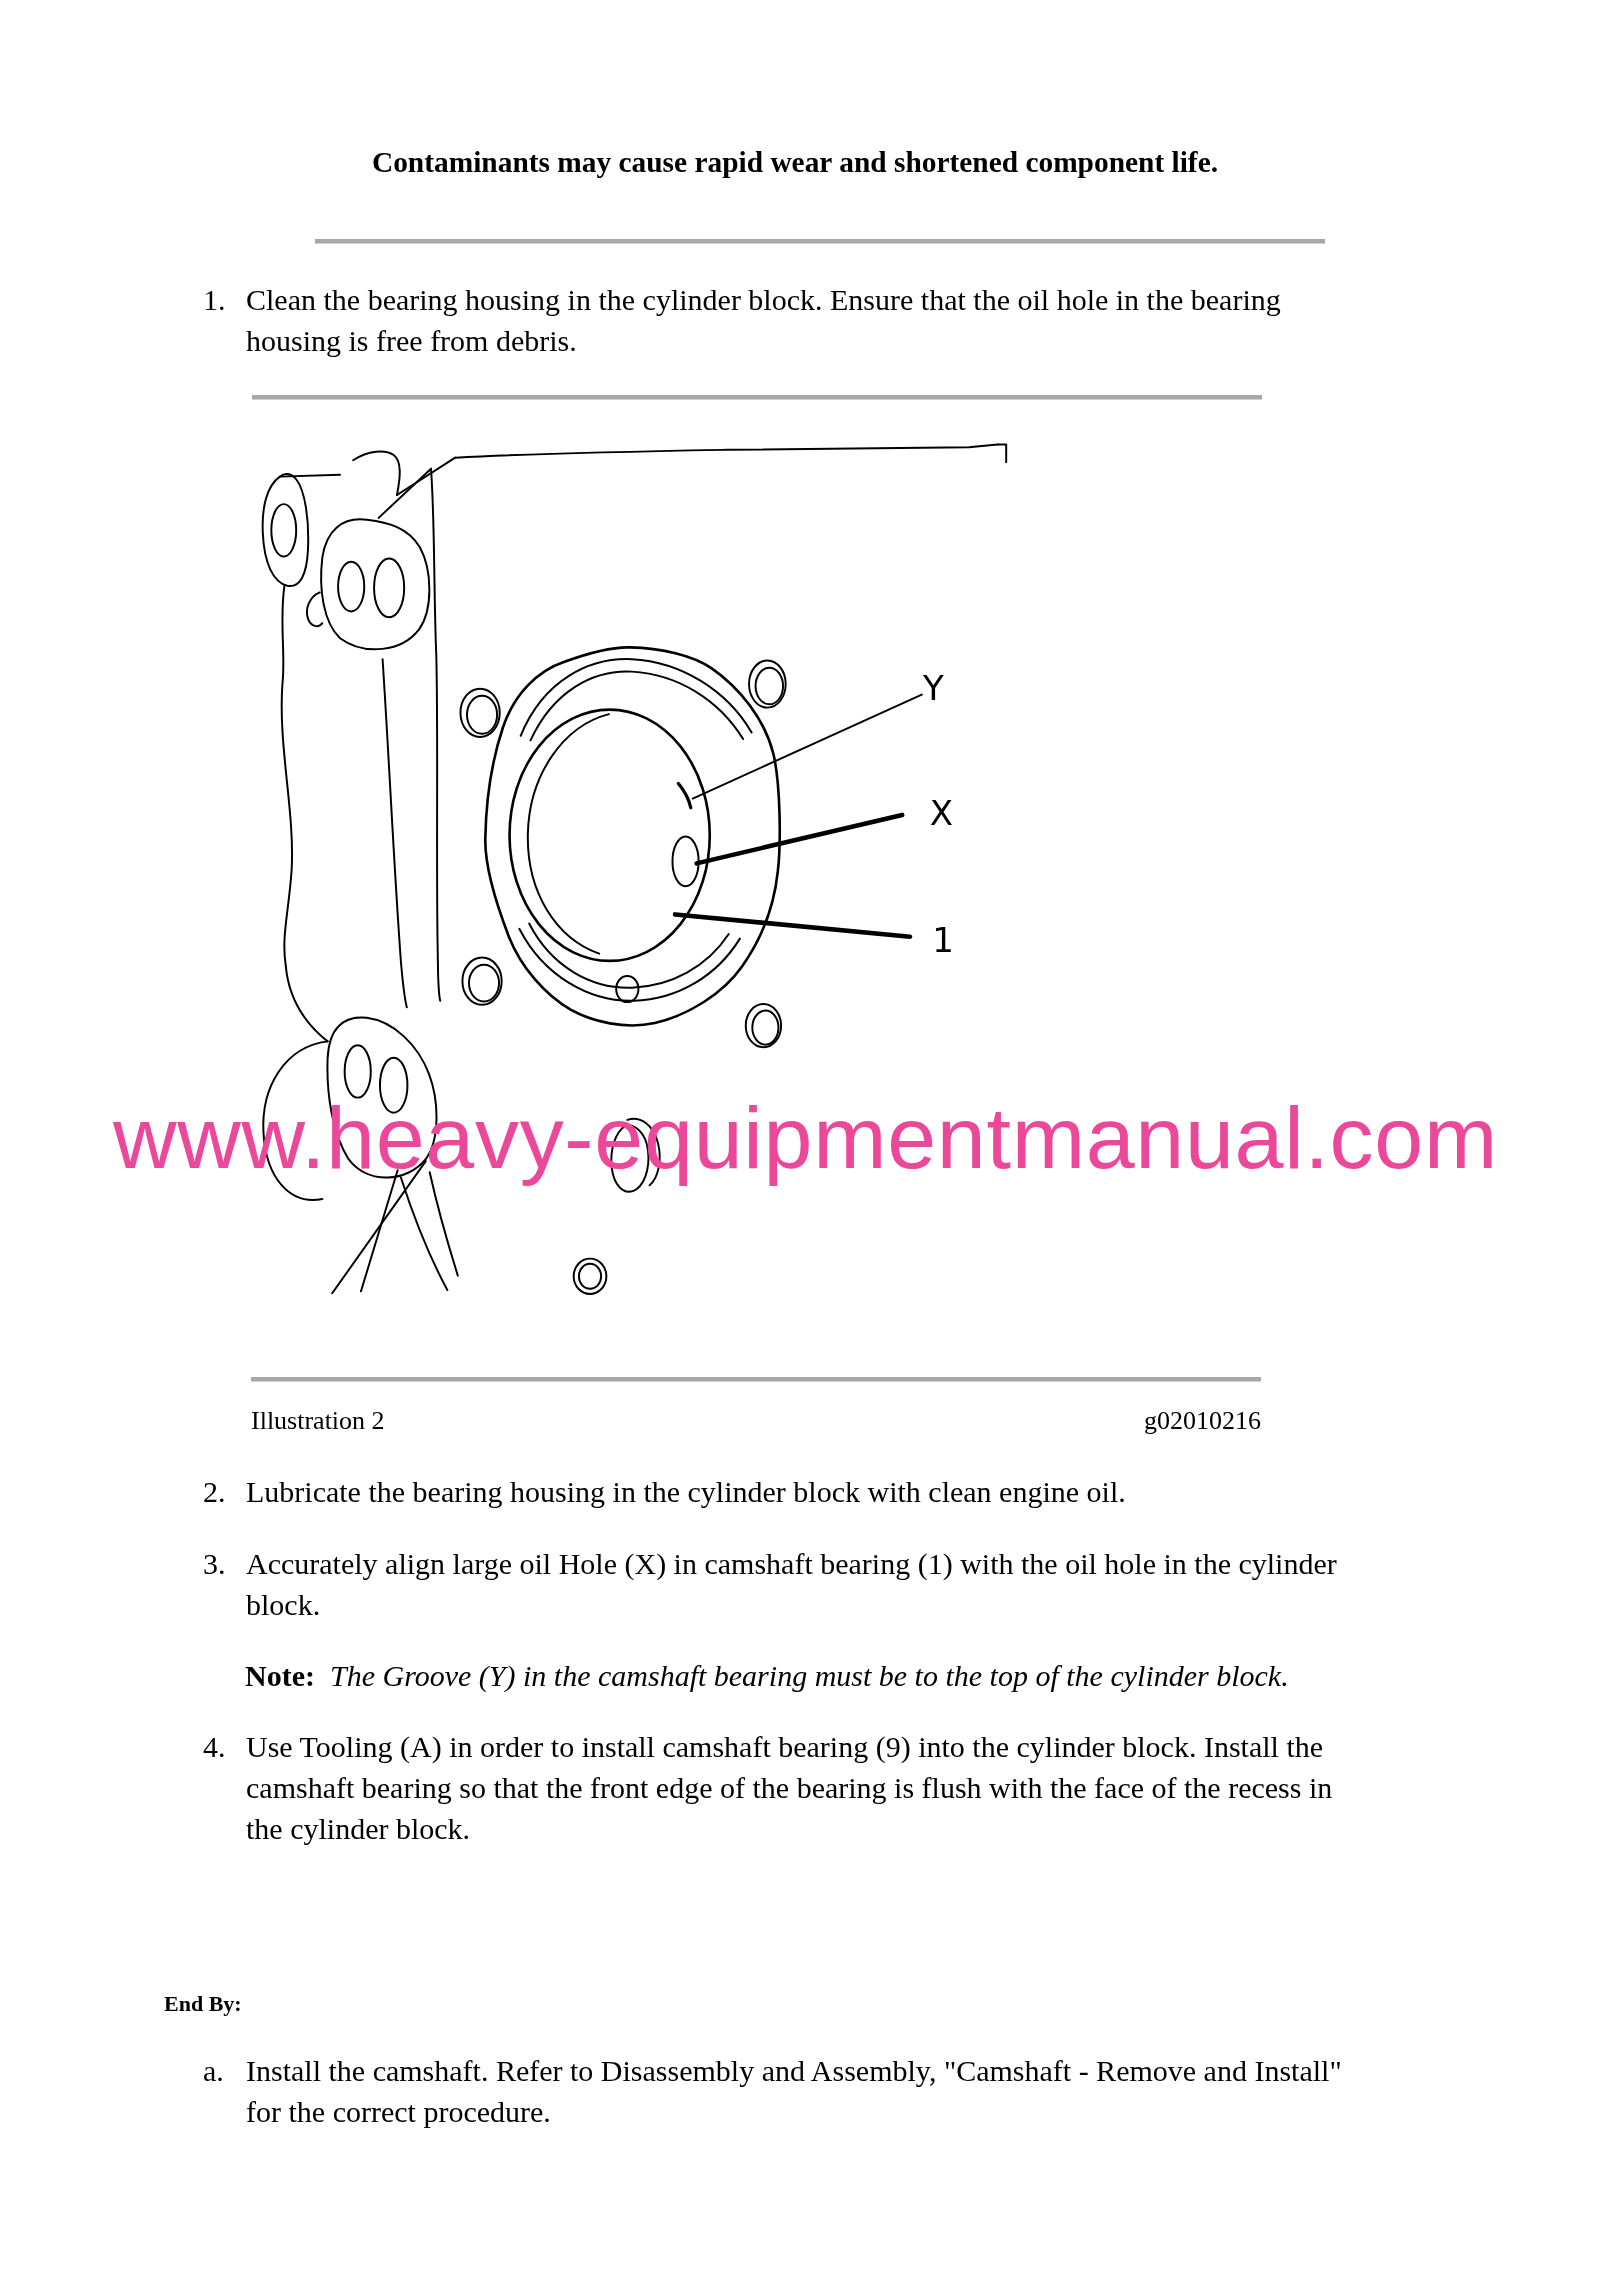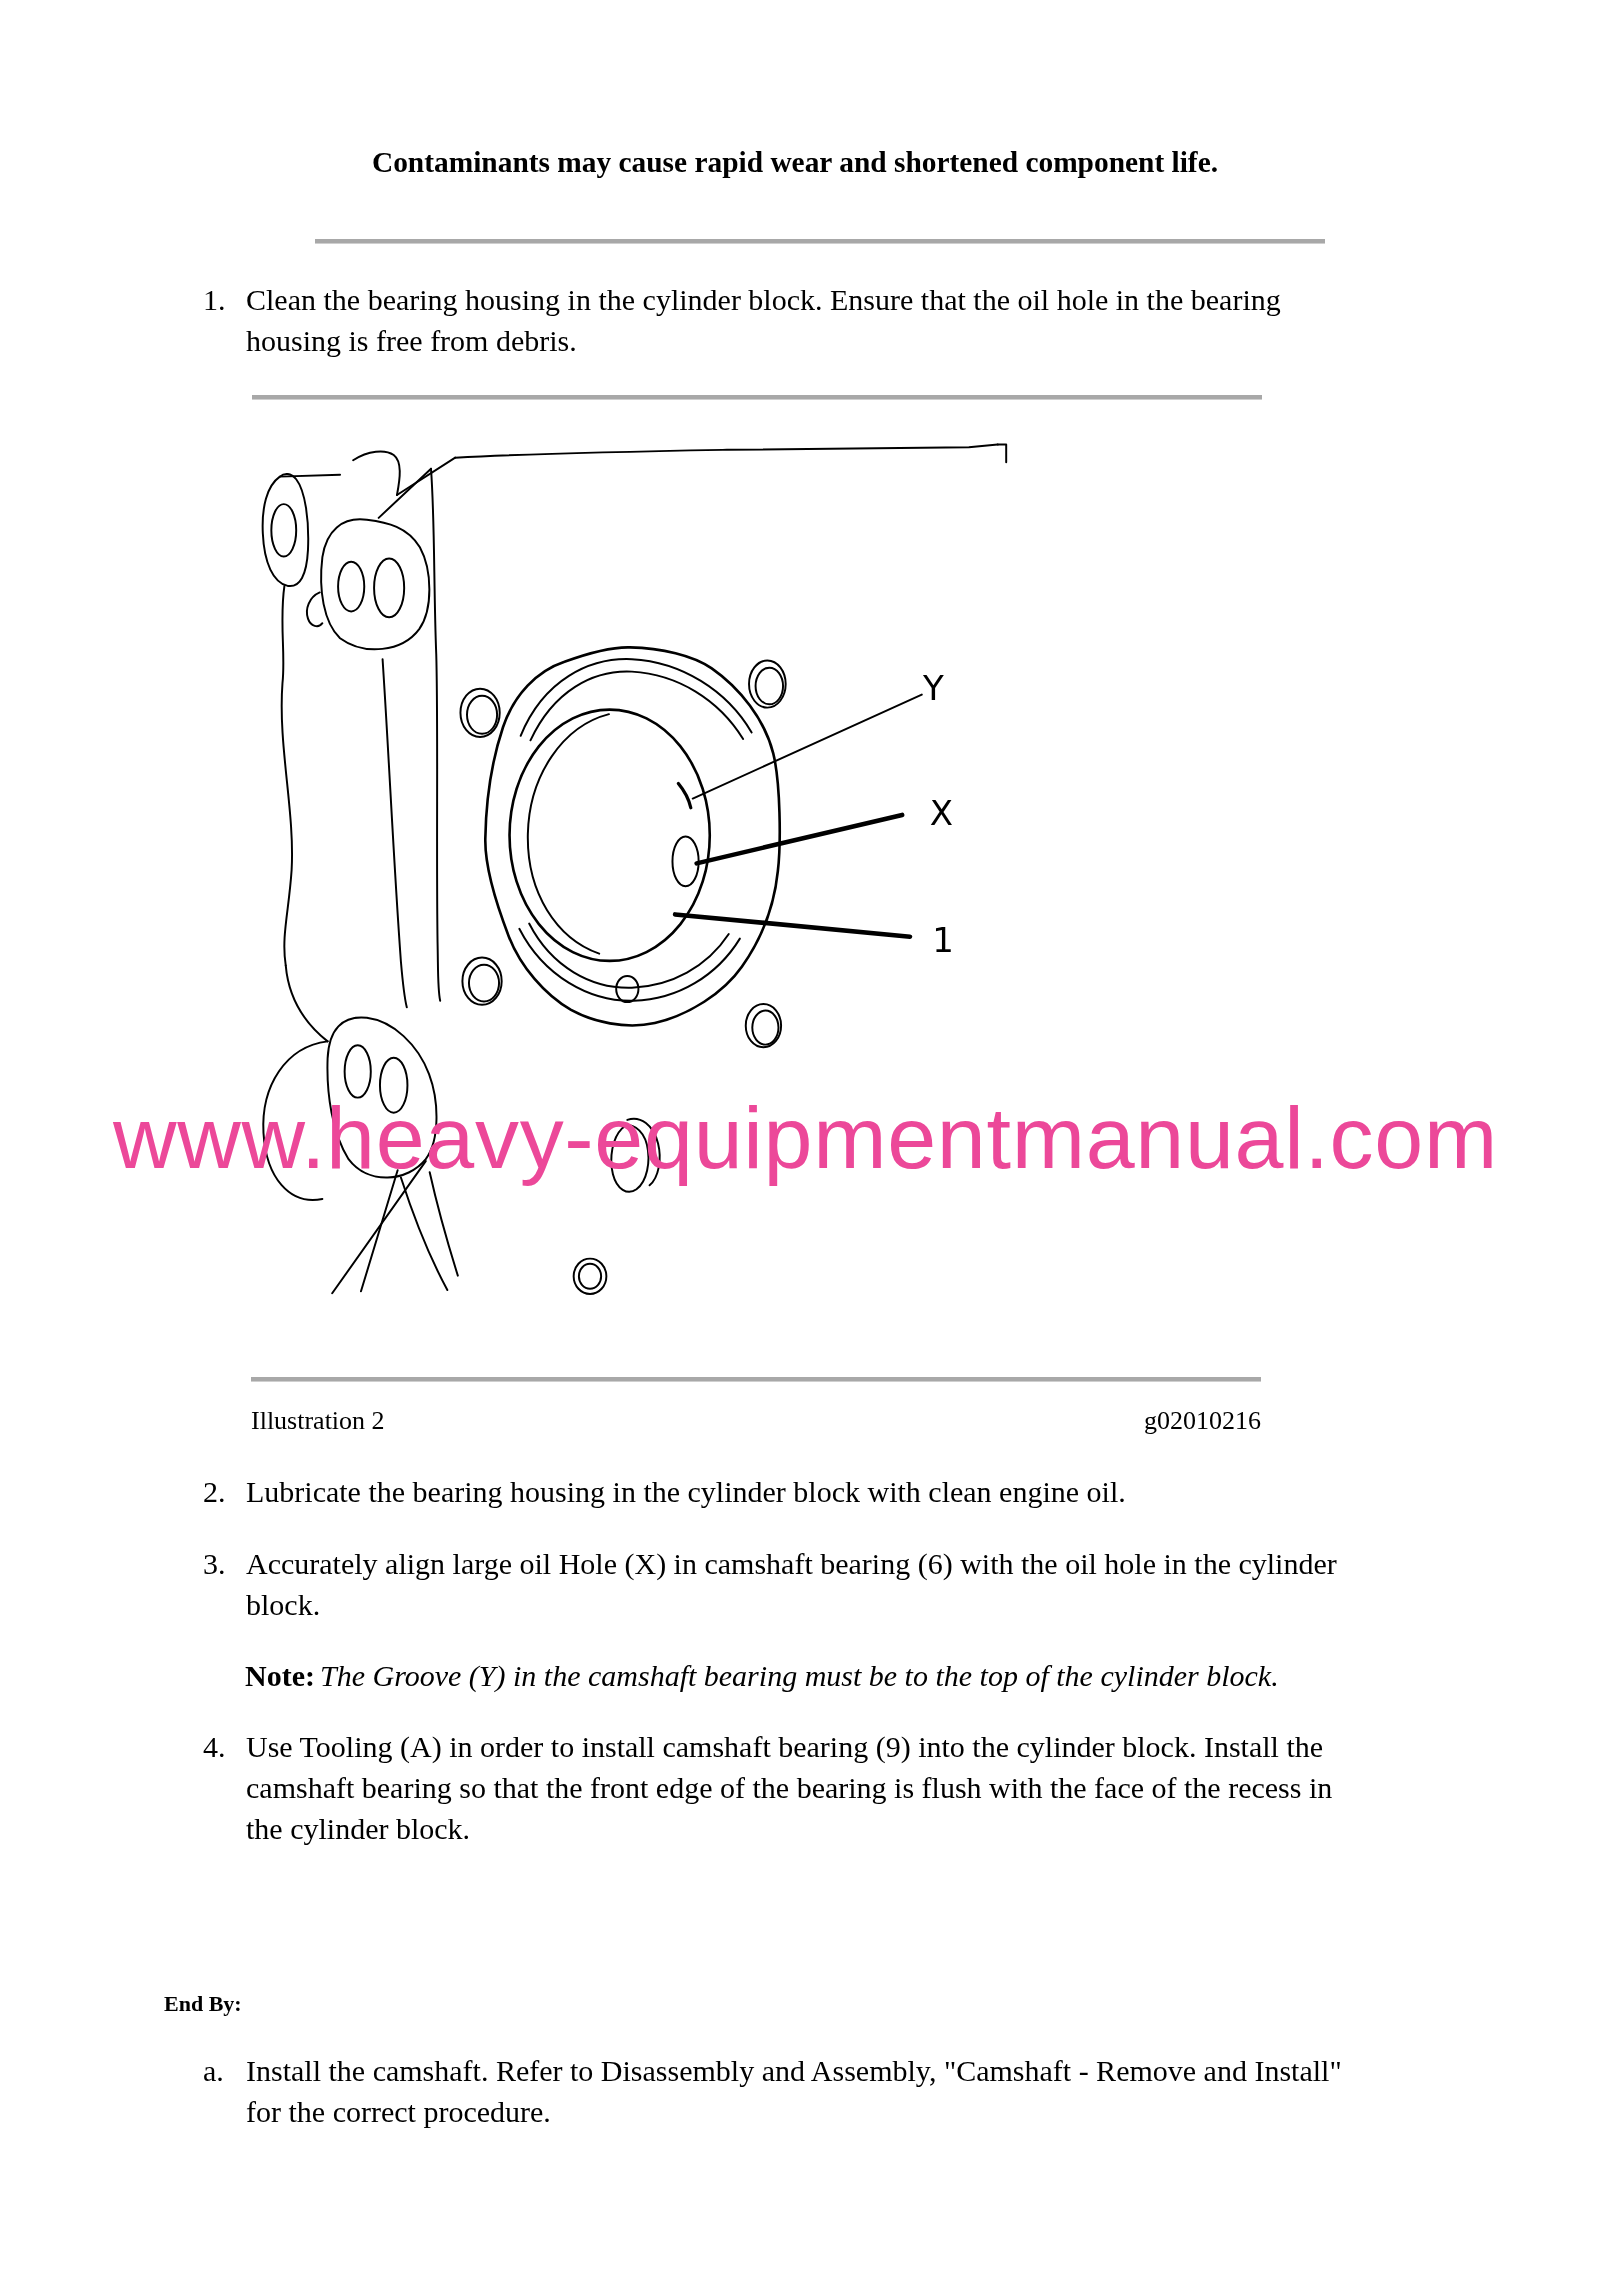--- a/index.html
+++ b/index.html
@@ -21,21 +21,21 @@
   .rule3{top:1377px;left:251px;width:1010px;}
   .step{position:absolute;display:flex;font-size:30px;line-height:41px;}
   .step .num{width:43px;flex:none;}
   .step .body{white-space:pre-line;width:1256px;}
   .step1{top:279px;left:203px;}
   .step2{top:1471px;left:203px;}
   .step3{top:1543px;left:203px;}
   .step4{top:1726px;left:203px;}
   .stepa{top:2050px;left:203px;}
   .note{position:absolute;left:245px;width:1256px;font-size:30px;line-height:41px;}
-  .note .note-label{font-weight:bold;margin-right:5px;}
+  .note .note-label{font-weight:bold;margin-right:15px;}
   .note .note-text{white-space:pre-line;font-style:italic;}
   .note1{top:1655px;}
   .note2{top:1874px;}
   .caption{
     position:absolute;top:1404px;left:251px;width:1010px;
     display:flex;justify-content:space-between;font-size:26px;line-height:33px;align-items:center;
   }
   .endby{position:absolute;top:1983px;left:164px;font-size:22px;font-weight:bold;line-height:41px;}
   .watermark{
     position:absolute;top:1094px;left:113px;
@@ -136,21 +136,21 @@
     <span>g02010216</span>
   </div>
 
   <div class="step step2">
     <div class="num">2.</div>
     <div class="body">Lubricate the bearing housing in the cylinder block with clean engine oil.</div>
   </div>
 
   <div class="step step3">
     <div class="num">3.</div>
-    <div class="body">Accurately align large oil Hole (X) in camshaft bearing (6) with the oil hole in the cylinder
+    <div class="body">Accurately align large oil Hole (X) in camshaft bearing (1) with the oil hole in the cylinder
 block.</div>
   </div>
 
   <div class="note note1">
     <span class="note-label">Note:</span><span class="note-text">The Groove (Y) in the camshaft bearing must be to the top of the cylinder block.</span>
   </div>
 
   <div class="step step4">
     <div class="num">4.</div>
     <div class="body">Use Tooling (A) in order to install camshaft bearing (9) into the cylinder block. Install the

